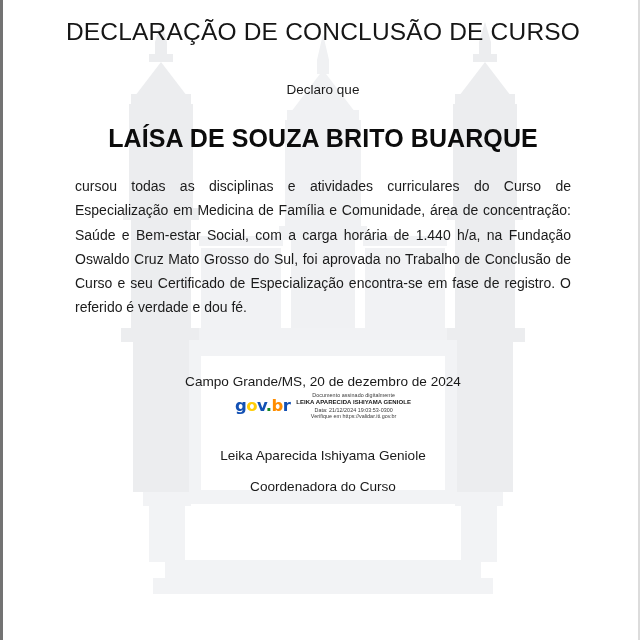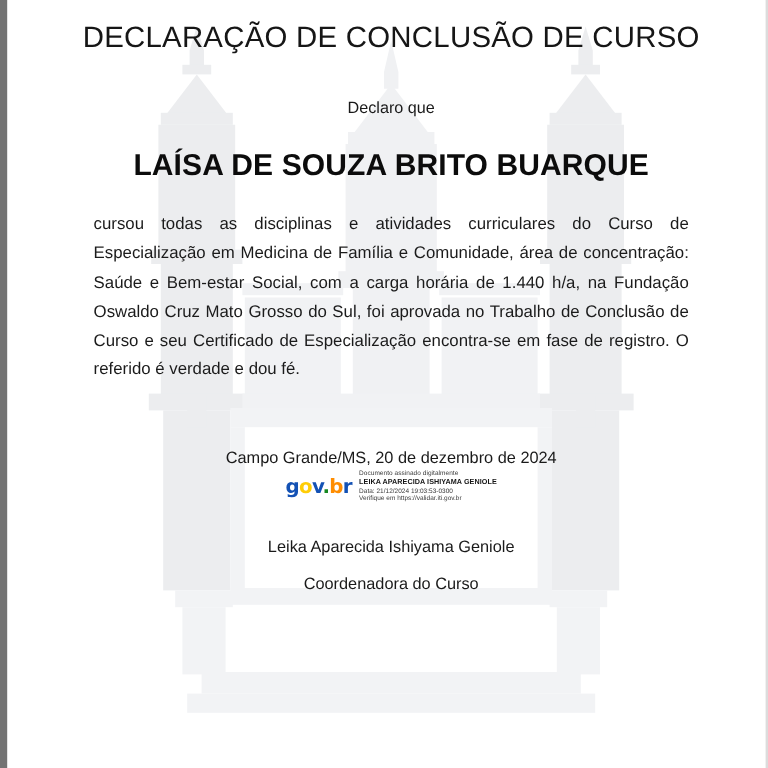--- a/index.html
+++ b/index.html
@@ -16,21 +16,21 @@
     color: #111111;
   }
 
   
   .page {
     position: relative;
     width: 640px;
     height: 640px;
     background: #ffffff;
     box-sizing: border-box;
-    border-left: 6px solid #737373;
+    border-left: 3px solid #737373;
     border-right: 2px solid #dcdcdc;
     overflow: hidden;
   }
 
   
   .watermark {
     position: absolute;
     left: 0;
     top: 0;
     width: 640px;
@@ -121,20 +121,21 @@
     right: 0;
     top: 392px;
     display: flex;
     justify-content: center;
     align-items: center;
   }
   .stamp-inner {
     display: flex;
     align-items: center;
     gap: 6px;
+    text-align: center;
   }
   .govbr-logo {
     font-size: 16.5px;
     font-weight: 700;
     letter-spacing: -0.6px;
     line-height: 1;
     white-space: nowrap;
     font-family: "DejaVu Sans", sans-serif;
   }
   .govbr-logo .g1 { color: #1351b4; }

